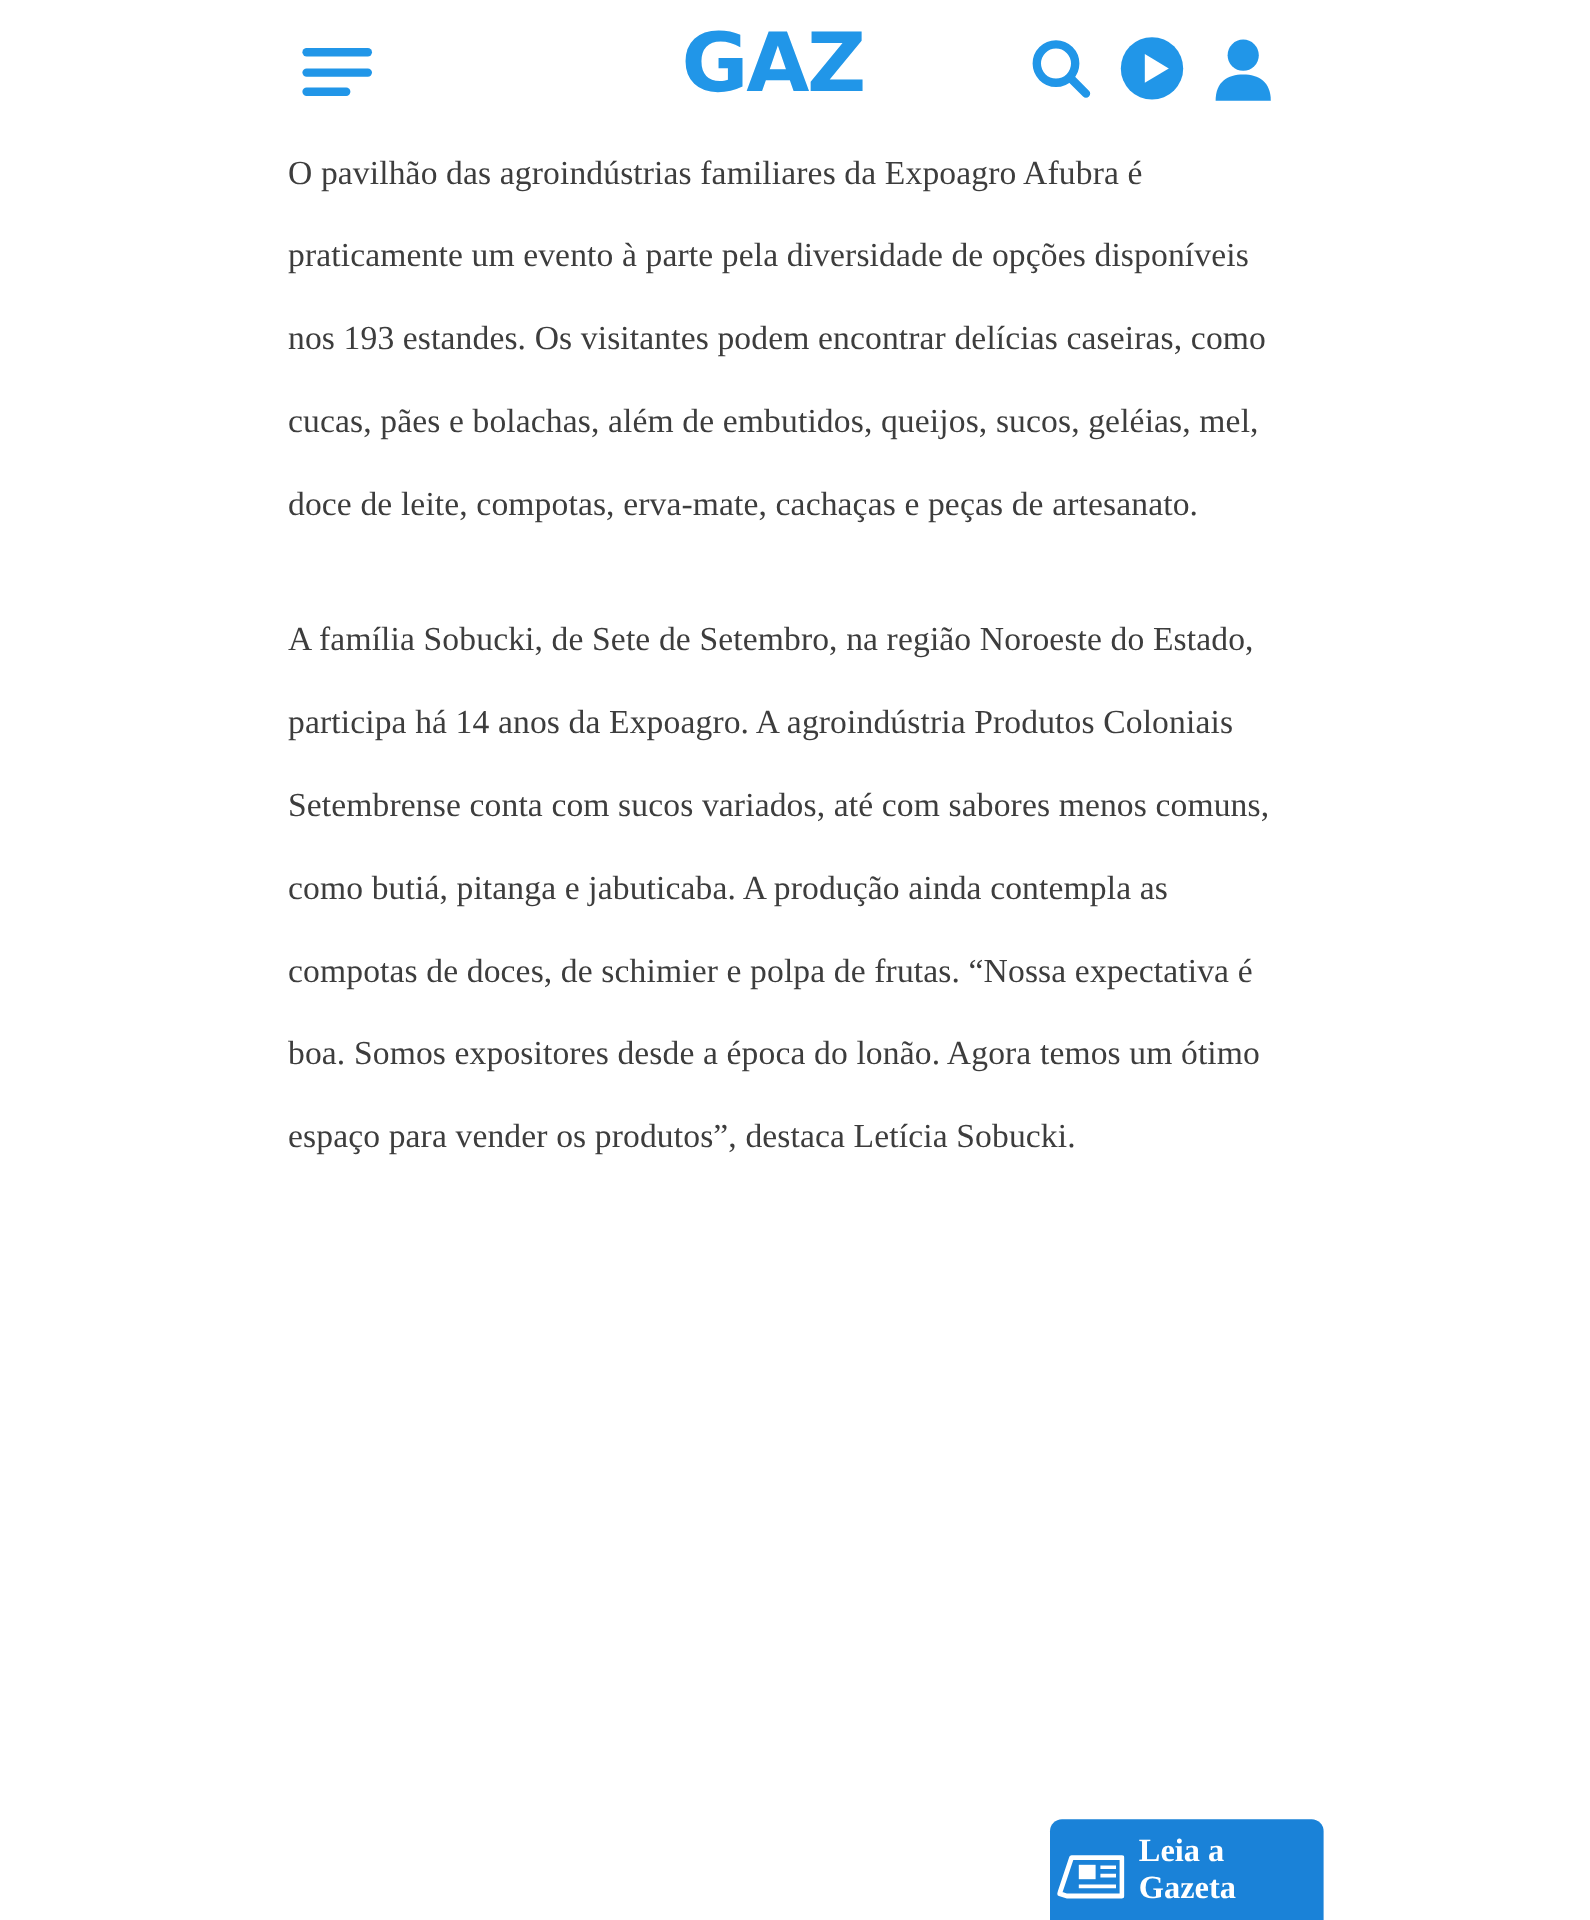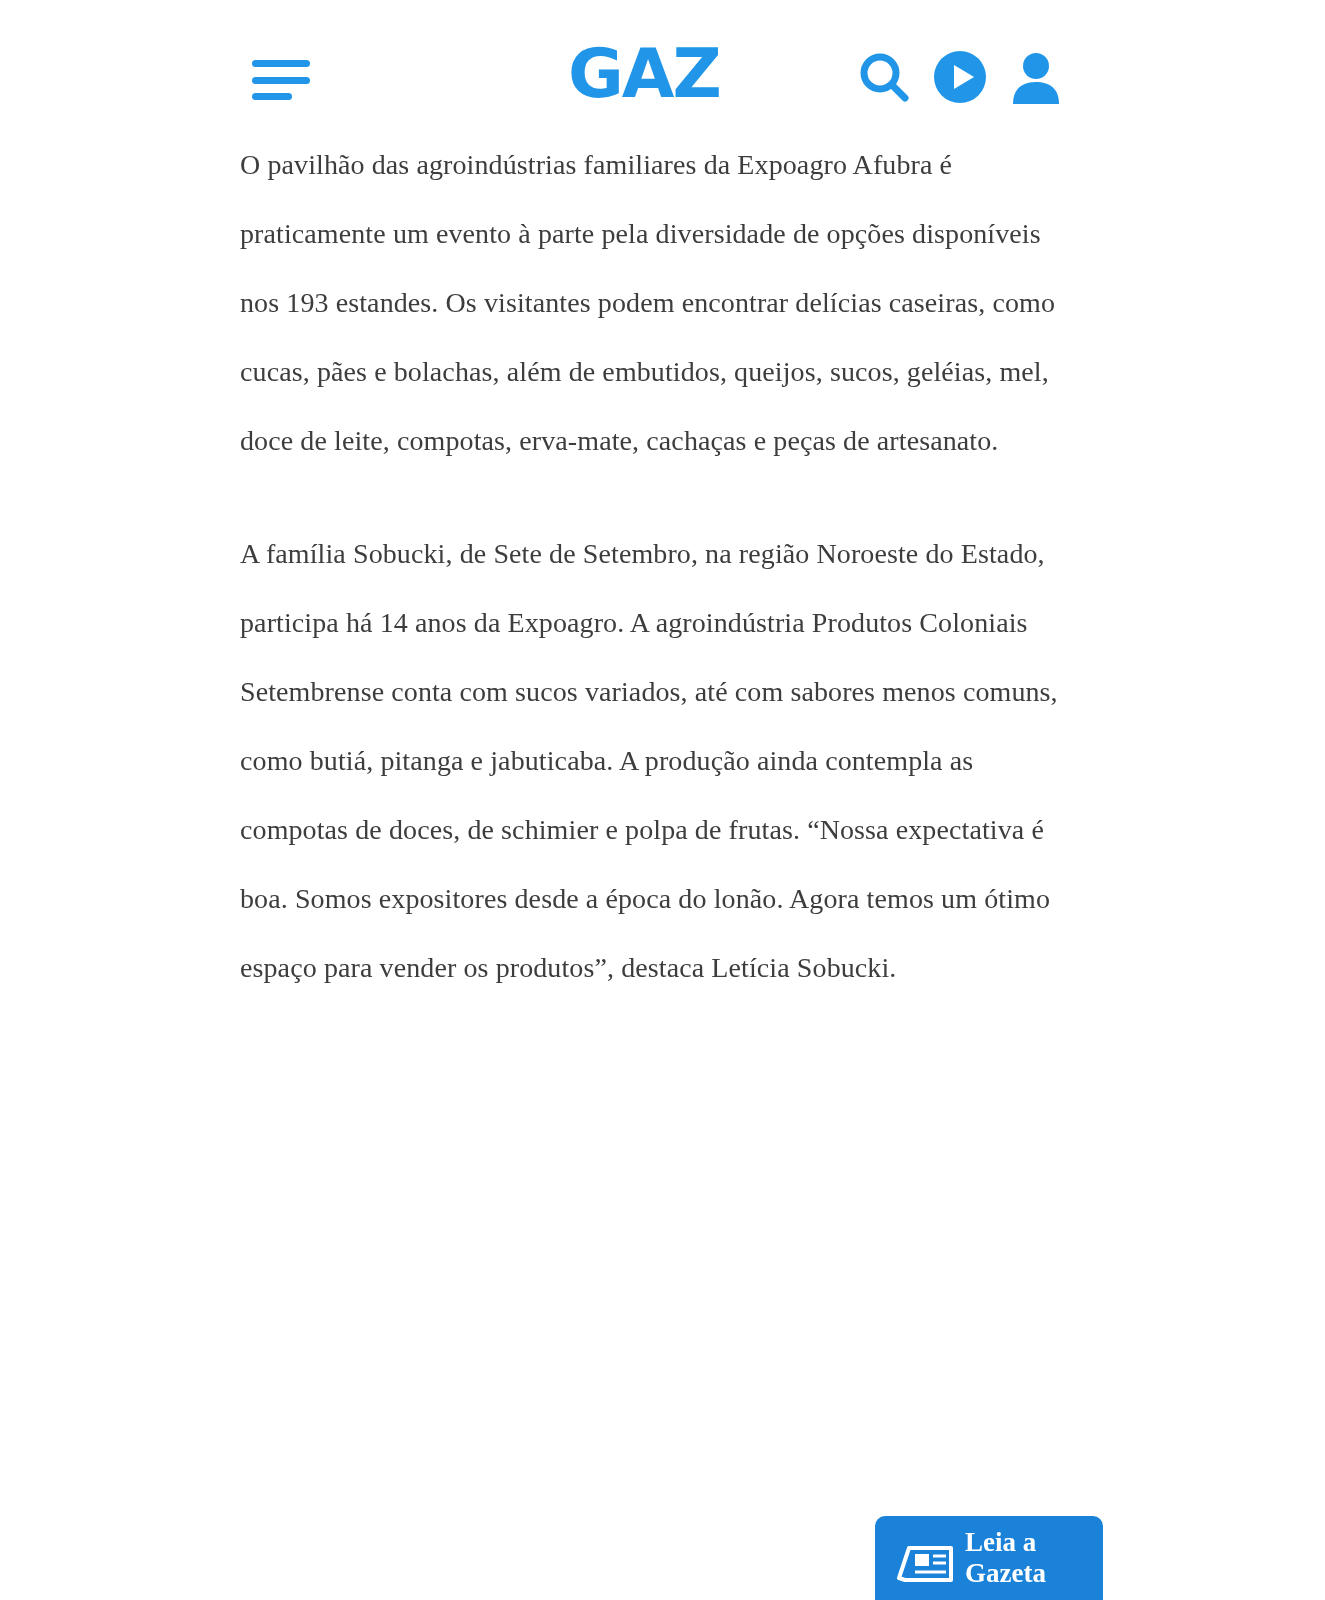--- a/index.html
+++ b/index.html
@@ -16,21 +16,20 @@
     color: #3a3a3a;
   }
 
   
   .header {
     position: relative;
     height: 110px;
     background: #ffffff;
     display: flex;
     align-items: center;
-    margin-top: 20px;
   }
   .hamburger {
     position: absolute;
     left: 252px;
     top: 36px;
     width: 58px;
     height: 40px;
     cursor: pointer;
     display: flex;
     flex-direction: column;
@@ -97,21 +96,21 @@
     position: absolute;
     right: 222px;
     bottom: 0;
     width: 228px;
     height: 84px;
     background: #1a82d8;
     border-radius: 10px 10px 0 0;
     display: flex;
     align-items: center;
     gap: 10px;
-    padding: 10px 20px;
+    padding: 10px 4px;
     box-sizing: border-box;
     color: #ffffff;
     cursor: pointer;
     overflow: hidden;
   }
   .promo-icon {
     flex: 0 0 auto;
     width: 60px;
     height: 58px;
     display: flex;

